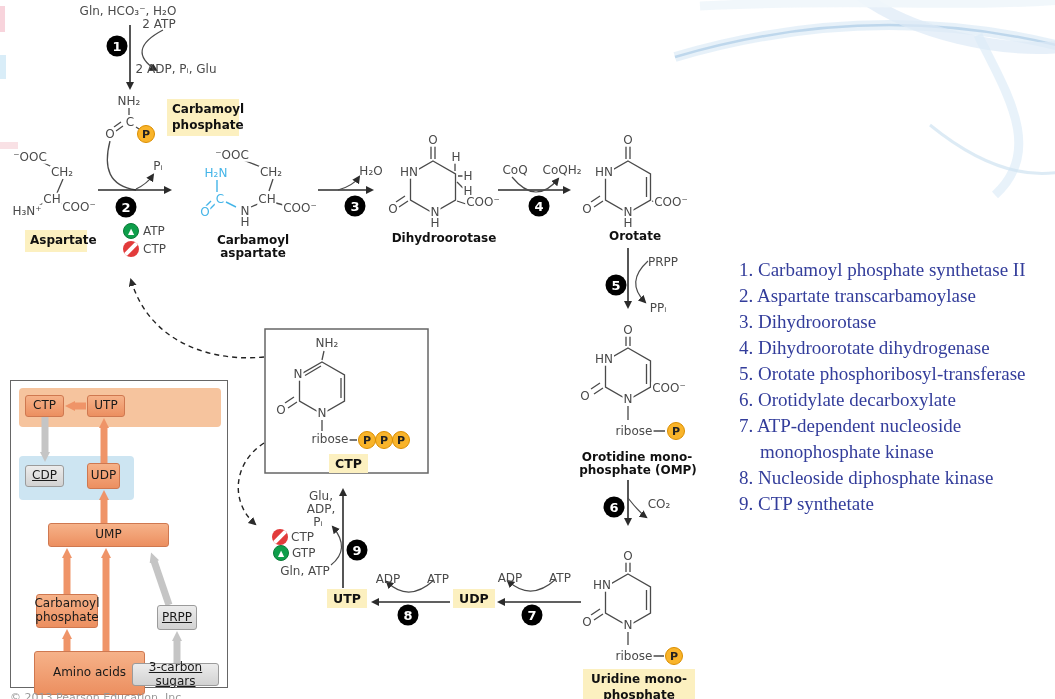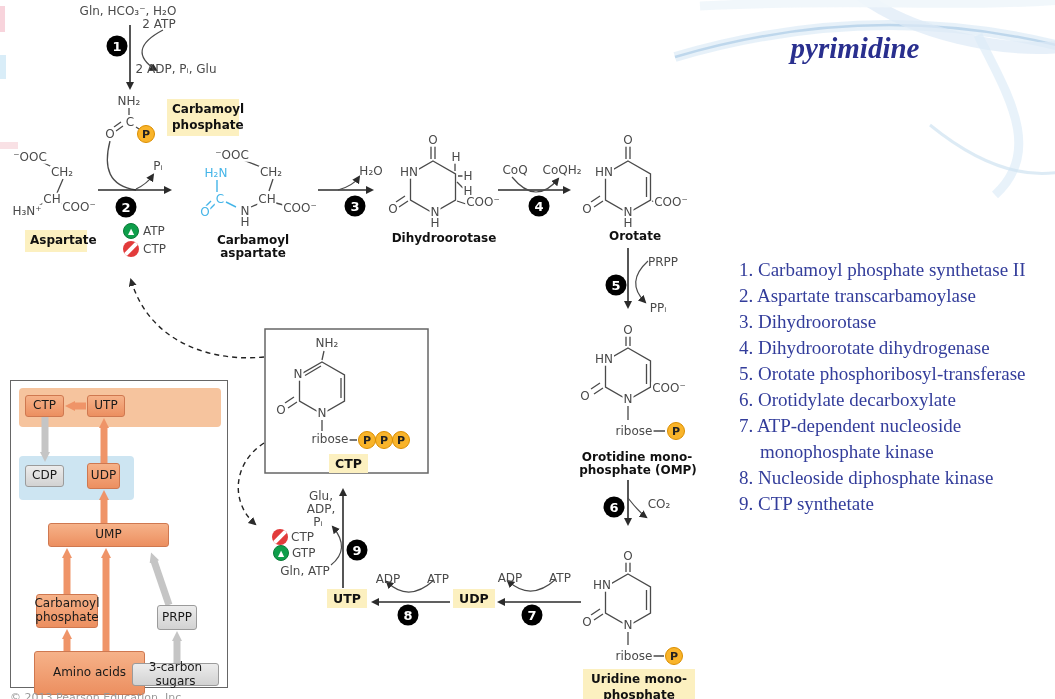--- a/index.html
+++ b/index.html
@@ -32,21 +32,21 @@
        transform:rotate(-45deg);}
   .inset-panel{position:absolute;left:10px;top:380px;width:218px;height:308px;border:1.5px solid #666;
        background:#fff;box-sizing:border-box;}
   .band{position:absolute;border-radius:4px;}
   .band.orange{background:#f6c49e;}
   .band.blue{background:#cde5f2;}
   .ibox{position:absolute;display:flex;flex-direction:column;align-items:center;justify-content:center;
         font-size:12px;color:#1a1a1a;border-radius:3px;border:1px solid;box-sizing:border-box;
         text-align:center;line-height:1.15;}
   .ibox.orange{background:linear-gradient(#f6b289,#ec8f60);border-color:#cf7850;}
-  .ibox.gray{background:linear-gradient(#ececec,#d2d2d2);border-color:#9b9b9b;}
+  .ibox.gray{background:linear-gradient(#ececec,#d2d2d2);border-color:#9b9b9b;text-decoration:underline;}
   .title{position:absolute;left:715px;top:30px;width:280px;text-align:center;
          font-family:"Liberation Serif","DejaVu Serif",serif;font-weight:bold;font-style:italic;
          font-size:29px;line-height:37px;color:#292f8e;}
   .title span{display:block;}
   .enzymes{position:absolute;left:739px;top:257px;width:318px;
          font-family:"Liberation Serif","DejaVu Serif",serif;font-size:19px;line-height:26px;color:#333d9b;}
   .enzymes div{padding-left:21px;text-indent:-21px;}
   .copyright{position:absolute;left:10px;top:691px;font-size:11px;color:#9a9a9a;white-space:nowrap;}
 </style>
 </head>
@@ -298,21 +298,20 @@
     <div class="ibox orange" style="left:25px;top:213px;width:62px;height:34px">
       <span>Carbamoyl</span>
       <span>phosphate</span>
     </div>
     <div class="ibox gray" style="left:146px;top:224px;width:40px;height:25px">PRPP</div>
     <div class="ibox orange" style="left:23px;top:270px;width:111px;height:44px">Amino acids</div>
     <div class="ibox gray" style="left:121px;top:282px;width:87px;height:23px">3-carbon sugars</div>
   </div>
 
   <div class="title">
-    <span>pyrimidine</span>
   </div>
   <div class="enzymes">
     <div>1. Carbamoyl phosphate synthetase II</div>
     <div>2. Aspartate transcarbamoylase</div>
     <div>3. Dihydroorotase</div>
     <div>4. Dihydroorotate dihydrogenase</div>
     <div>5. Orotate phosphoribosyl-transferase</div>
     <div>6. Orotidylate decarboxylate</div>
     <div>7. ATP-dependent nucleoside monophosphate kinase</div>
     <div>8. Nucleoside diphosphate kinase</div>

